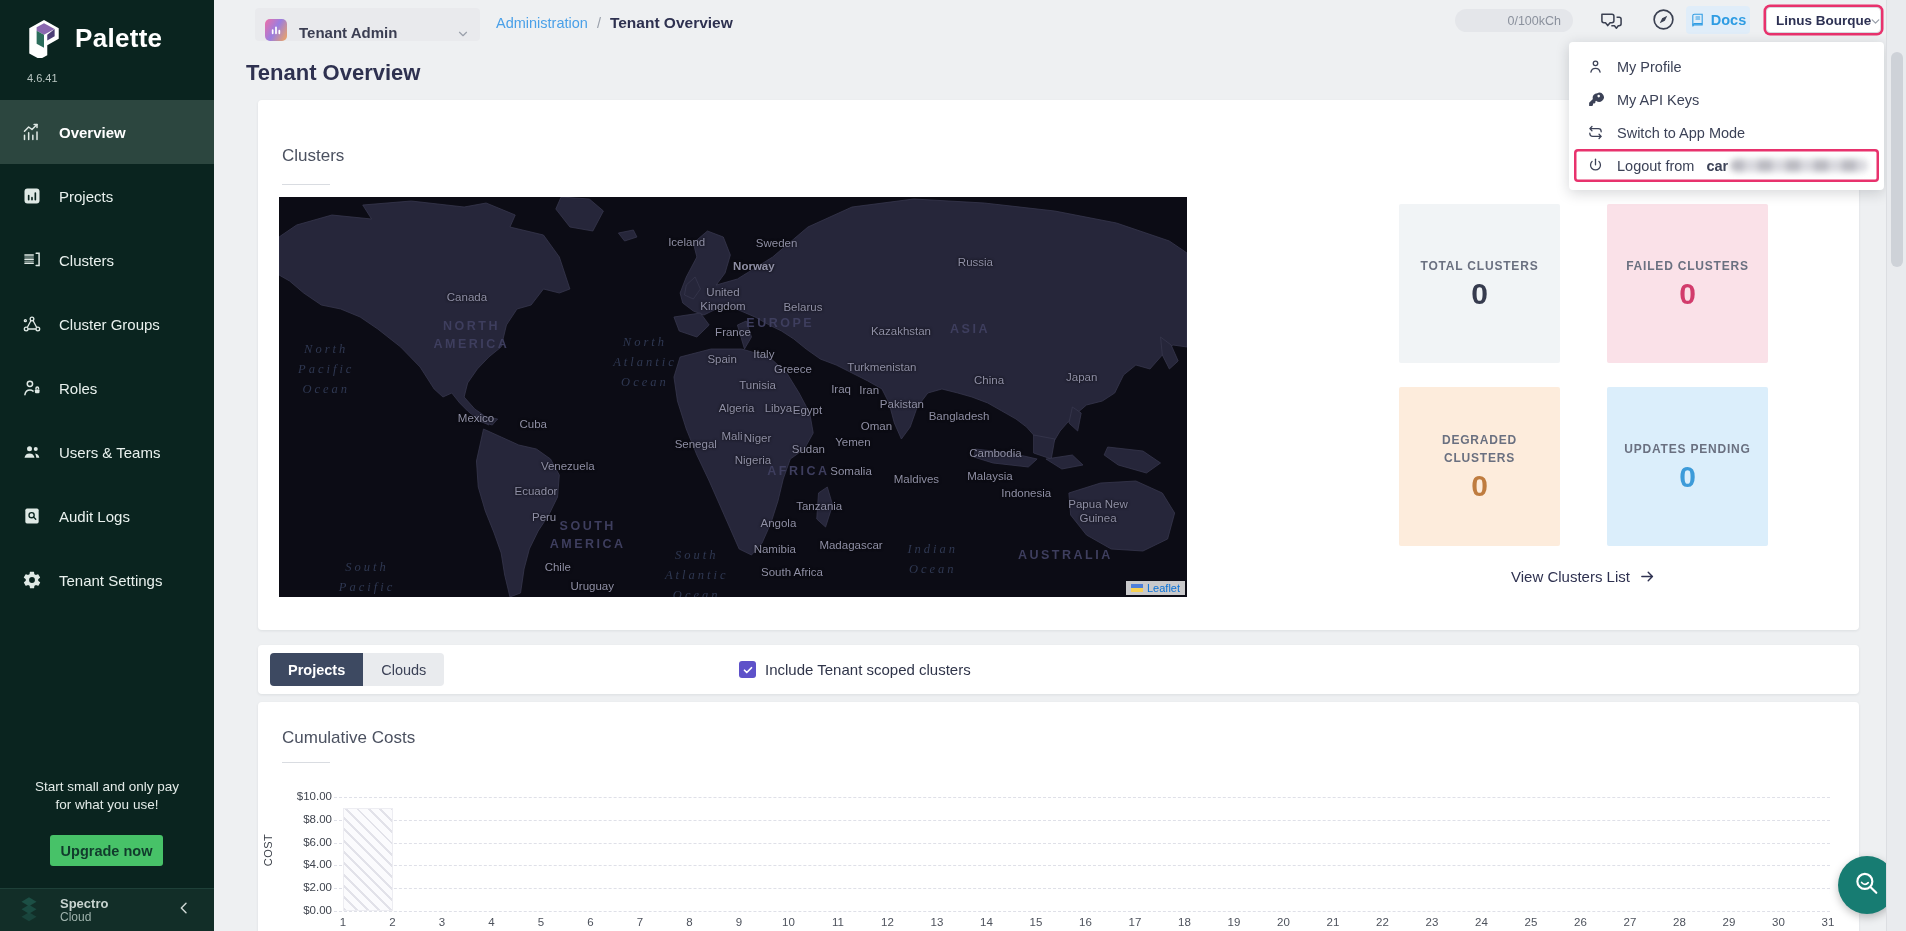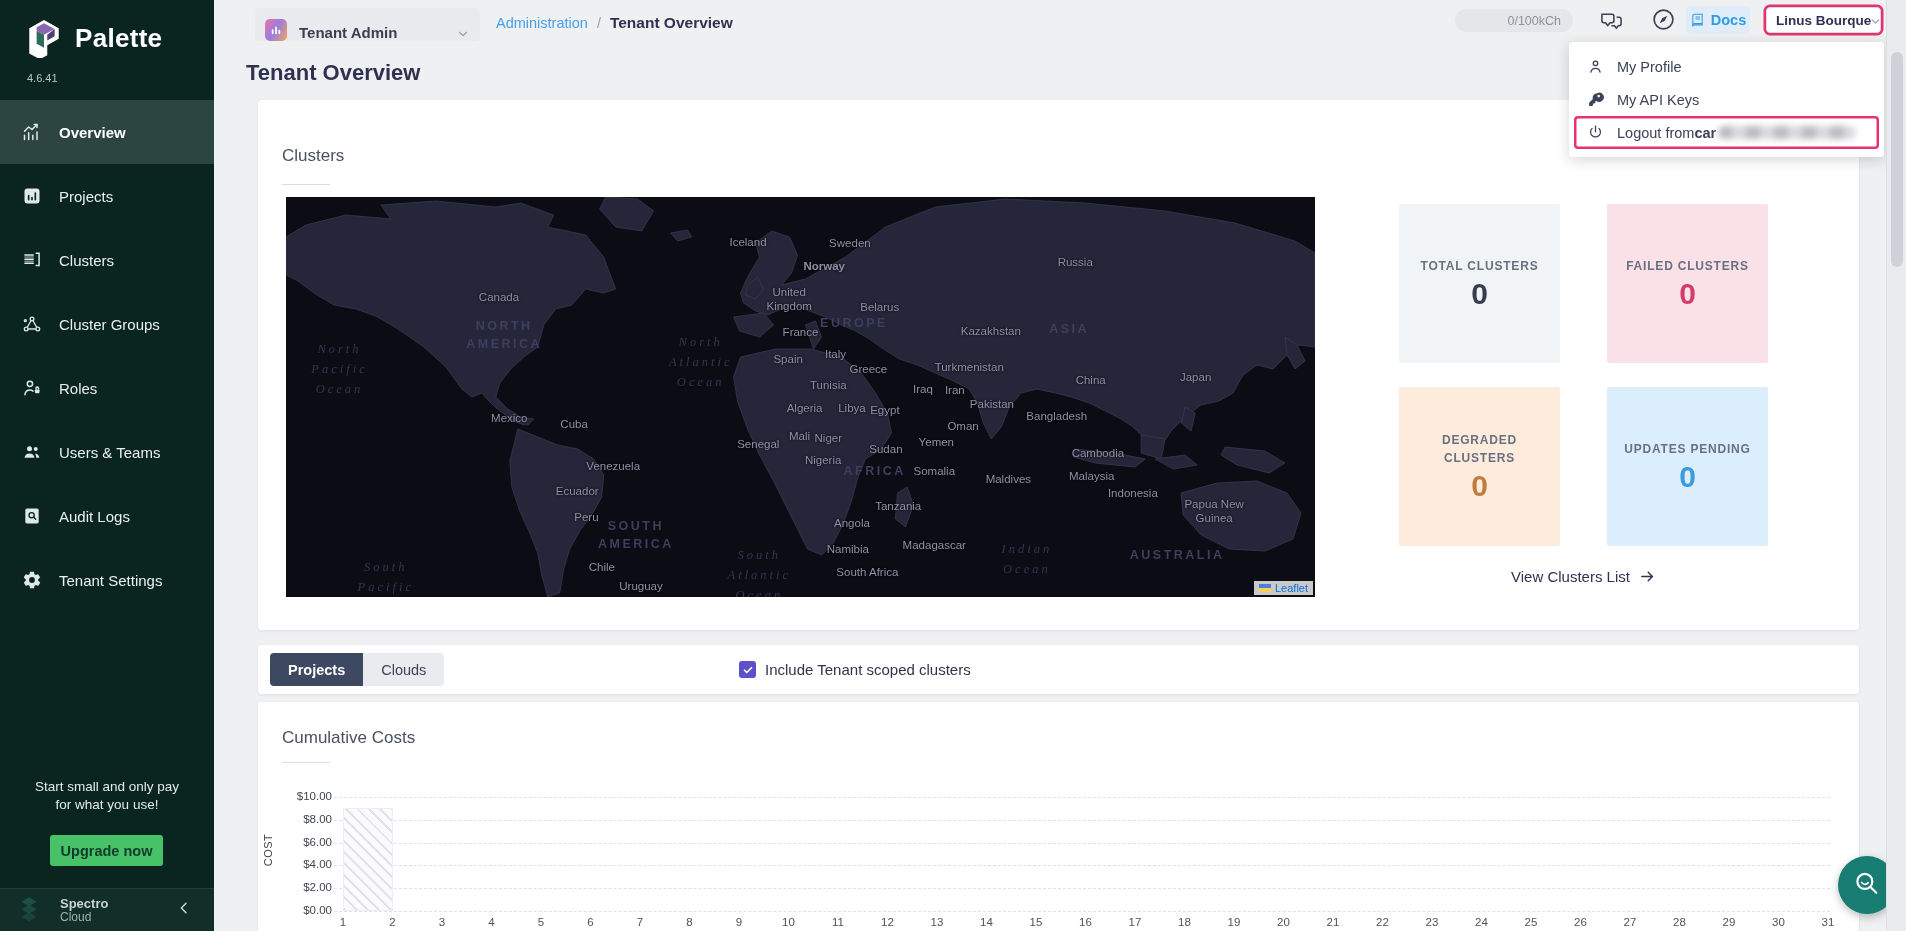--- a/index.html
+++ b/index.html
@@ -48,32 +48,32 @@
   .docs-btn svg{width:15px;height:15px}
   .user-btn{position:absolute;left:1766px;top:7px;height:26px;padding:0 9px;background:#fff;border:1px solid #d6d9de;border-radius:4px;box-shadow:0 0 0 2.5px #e8326d;display:flex;align-items:center;color:#2d3153;font-size:13.5px;font-weight:600;cursor:pointer}
   .user-caret{position:absolute;left:1869px;top:14px;width:13px;height:13px;color:#9aa0ab;cursor:pointer}
   .user-caret svg{width:13px;height:13px}
 
   
   .user-menu{position:absolute;left:1569px;top:42px;width:315px;background:#fff;border-radius:4px;box-shadow:0 3px 14px rgba(20,25,40,.18);padding:8px 0;z-index:60}
   .menu-item{position:relative;display:flex;align-items:center;height:33px;padding-left:18px;color:#3c4257;font-size:14.5px;cursor:pointer}
   .menu-item .mi-ico{width:17px;height:17px;margin-right:13px;color:#3c4257;flex:0 0 17px}
   .menu-item .mi-ico svg{width:17px;height:17px;display:block}
-  .menu-item b{margin-left:0}
+  .menu-item b{margin-left:12px}
   .menu-item.highlighted{box-shadow:inset 0 0 0 2.5px #e8326d;border-radius:4px;margin:0 5px;padding-left:13px;height:33px}
   .redacted{display:inline-block;width:138px;height:13px;margin-left:2px;border-radius:7px;background:repeating-linear-gradient(90deg,#a9a9b2 0 14px,#cfcfd6 14px 28px);filter:blur(3px);opacity:.8;vertical-align:middle}
 
   
   .page-title{position:absolute;left:246px;top:60px;font-size:22px;font-weight:700;color:#2e3150}
   .card{position:absolute;background:#fff;border-radius:4px;box-shadow:0 1px 3px rgba(16,24,40,.08)}
   .card-title{position:absolute;left:24px;font-size:17px;color:#4b5160;font-weight:500}
   .card-rule{position:absolute;left:24px;width:48px;border-top:1px solid #d9dce1}
 
   .clusters-card{left:258px;top:100px;width:1601px;height:530px}
-  .map{position:absolute;left:28px;top:97px;width:1029px;height:400px;background:#0c0c15;overflow:hidden;cursor:grab}
+  .map{position:absolute;left:21px;top:97px;width:908px;height:400px;background:#0c0c15;overflow:hidden;cursor:grab}
   .map svg.basemap{position:absolute;left:0;top:0;width:100%;height:100%}
   .mlabel{position:absolute;transform:translate(-50%,-50%);text-align:center;white-space:nowrap;pointer-events:none}
   .mlabel.country{font-size:11.5px;color:#8f8fa5;text-shadow:0 0 3px #000;line-height:1.25}
   .mlabel.continent{font-size:12.5px;font-weight:700;letter-spacing:2.5px;color:#3e3e5e;line-height:1.4}
   .mlabel.ocean{font-family:"Liberation Serif",serif;font-style:italic;font-size:12.5px;letter-spacing:3px;color:#2f3852;line-height:1.6}
   .attribution{position:absolute;right:2px;bottom:2px;background:rgba(255,255,255,.78);padding:1px 5px;display:flex;align-items:center;gap:4px;font-size:11px;color:#0a72d8}
   .ua-flag{display:inline-block;width:12px;height:8px;background:linear-gradient(#4f7fd9 50%,#f7d154 50%)}
   .stats-grid{position:absolute;left:1141px;top:104px;width:369px;display:grid;grid-template-columns:161px 161px;grid-gap:24px 47px}
   .stat-card{width:161px;height:159px;display:flex;flex-direction:column;align-items:center;justify-content:center;text-align:center;border-radius:2px}
   .stat-label{font-size:12px;letter-spacing:.8px;color:#6a7080;font-weight:700;line-height:1.5;padding:0 14px}
@@ -285,20 +285,28 @@
         </span>
         <span>My Profile</span>
       </div>
       <div class="menu-item">
         <span class="mi-ico">
           <svg viewBox="0 0 24 24" fill="currentColor">
             <path d="M14.5 3a6.5 6.5 0 00-6.2 8.4L3 16.7V21h4.3l1.2-1.2v-2h2l1.4-1.4v-1.9l.9-.9A6.5 6.5 0 1014.5 3zm2 6a1.8 1.8 0 110-3.6 1.8 1.8 0 010 3.6z"></path>
           </svg>
         </span>
         <span>My API Keys</span>
+      </div>
+      <div class="menu-item">
+        <span class="mi-ico">
+          <svg viewBox="0 0 24 24" fill="none" stroke="currentColor" stroke-width="1.8" stroke-linecap="round" stroke-linejoin="round">
+            <path d="M7 3.5L4 6.5l3 3M4 6.5h12a4 4 0 014 4v.5M17 20.5l3-3-3-3M20 17.5H8a4 4 0 01-4-4V13"></path>
+          </svg>
+        </span>
+        <span>Switch to App Mode</span>
       </div>
       <div class="menu-item highlighted">
         <span class="mi-ico">
           <svg viewBox="0 0 24 24" fill="none" stroke="currentColor" stroke-width="1.8" stroke-linecap="round">
             <path d="M12 3v8"></path>
             <path d="M7.2 6.2a7 7 0 109.6 0"></path>
           </svg>
         </span>
         <span>Logout from</span>
         <b>car</b>

